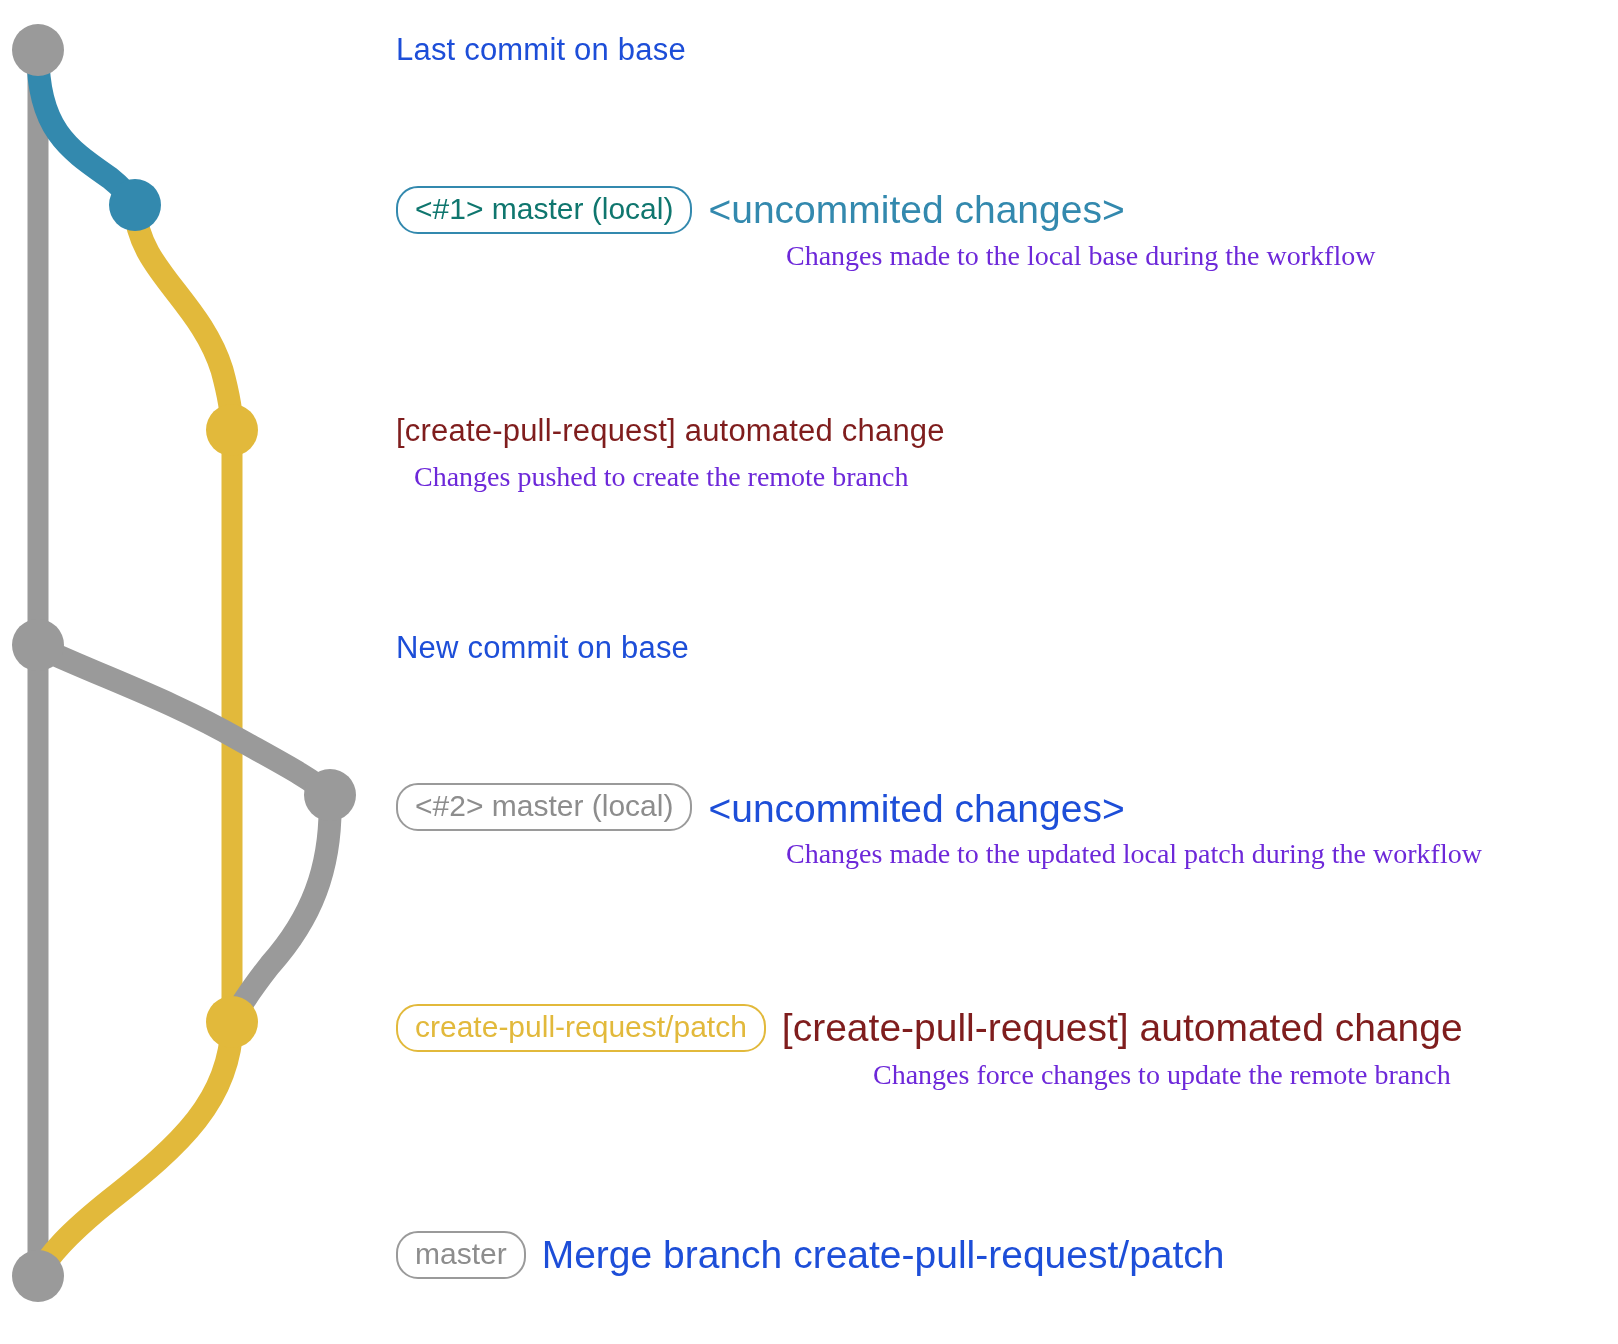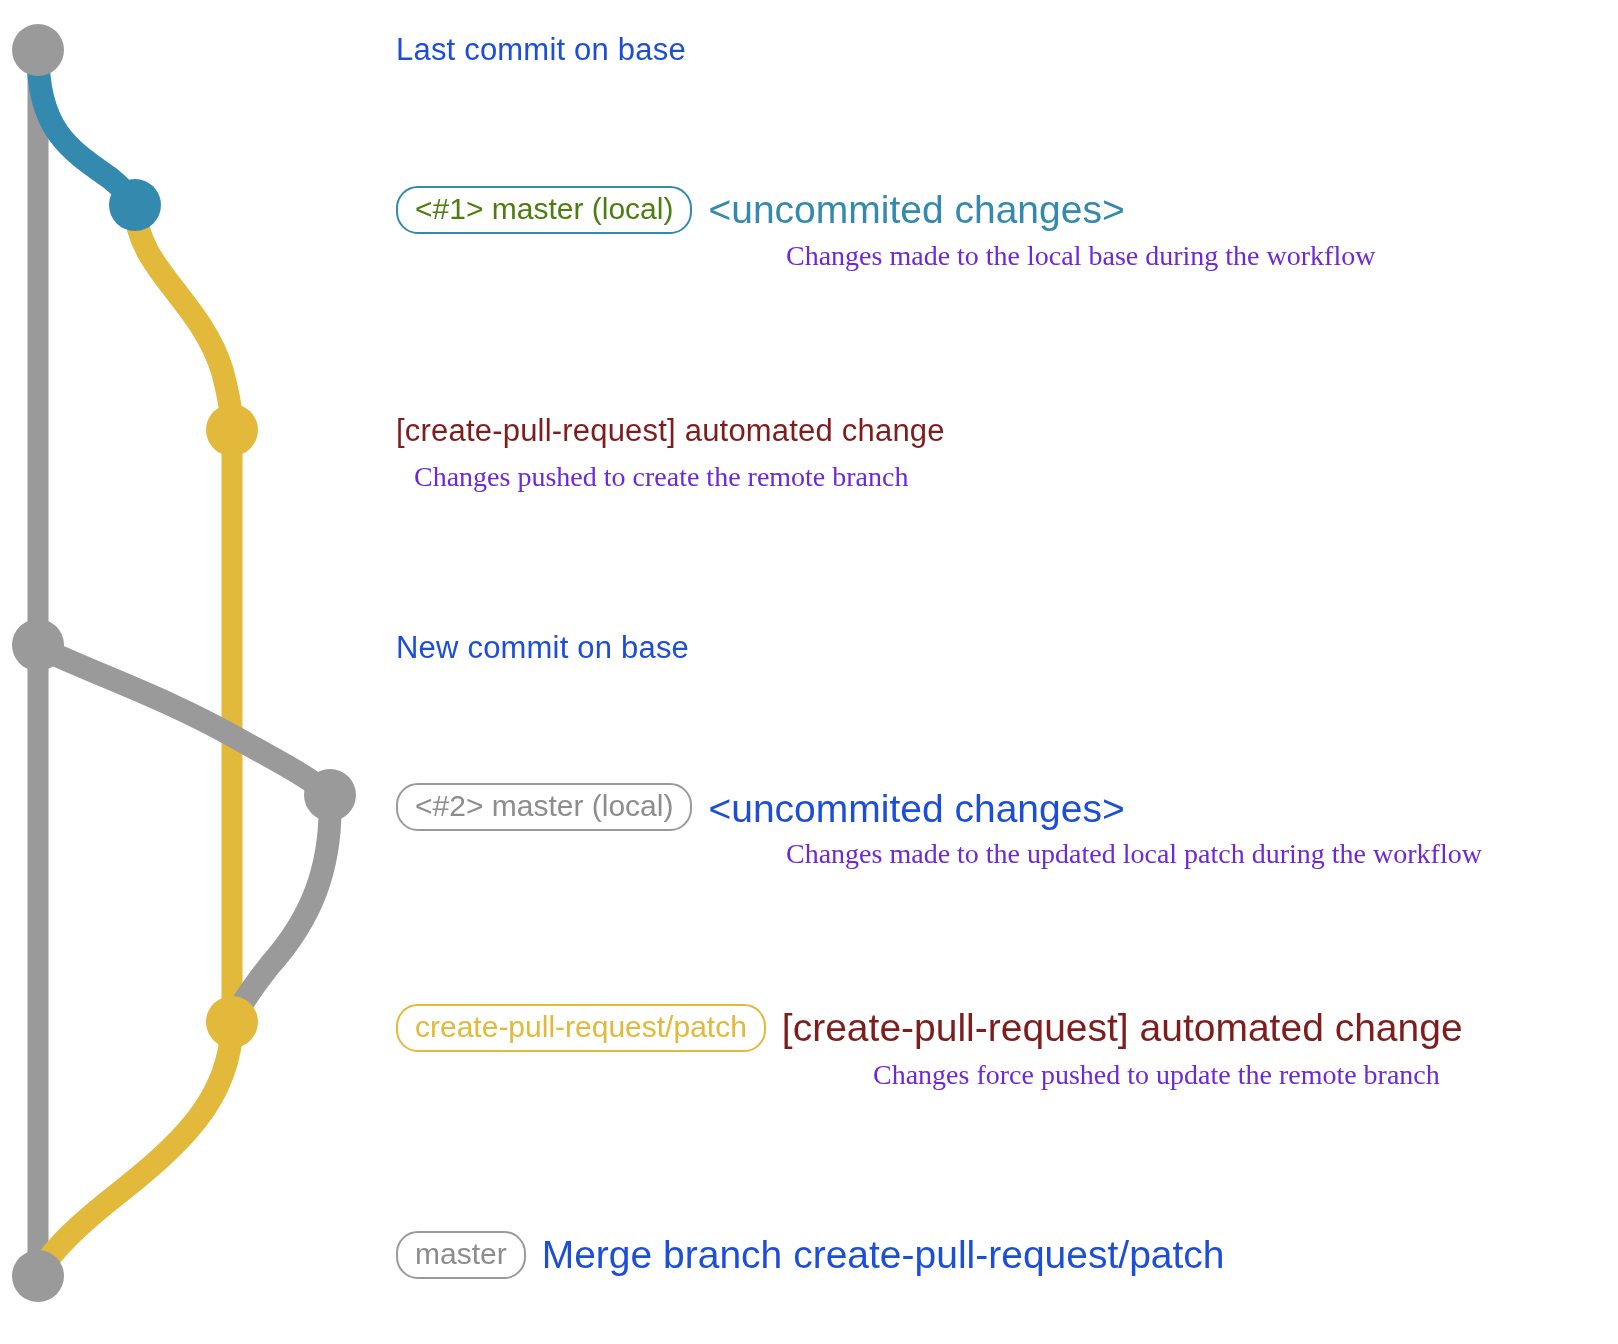--- a/index.html
+++ b/index.html
@@ -25,21 +25,21 @@
     display:inline-block;
     border:2px solid currentColor;
     border-radius:22px;
     padding:6px 17px 8px 17px;
     font-size:30px;
     line-height:1;
     white-space:nowrap;
     background:transparent;
   }
   .pill.gray{border-color:#9a9a9a;color:#8d8d8d;}
-  .pill.blue{border-color:#3389ae;color:#4d7c0f;}
+  .pill.blue{border-color:#3389ae;color:#0f766e;}
   .pill.gold{border-color:#e2b93b;color:#e2b93b;}
 
   .pill-text{
     font-size:39px;
     white-space:nowrap;
     margin-left:16px;
   }
 
   .desc{
     position:absolute;
@@ -98,18 +98,18 @@
 <div class="row" style="left:396px;top:783px;align-items:flex-end;">
   <span class="pill gray">&lt;#2&gt; master (local)</span>
   <span class="pill-text gray">&lt;uncommited changes&gt;</span>
 </div>
 <div class="desc" style="left:786px;top:838px;">Changes made to the updated local patch during the workflow</div>
 
 <div class="row" style="left:396px;top:1004px;">
   <span class="pill gold">create-pull-request/patch</span>
   <span class="pill-text gold">[create-pull-request] automated change</span>
 </div>
-<div class="desc" style="left:873px;top:1059px;">Changes force pushed to update the remote branch</div>
+<div class="desc" style="left:873px;top:1059px;">Changes force changes to update the remote branch</div>
 
 <div class="row" style="left:396px;top:1231px;">
   <span class="pill gray">master</span>
   <span class="pill-text gray">Merge branch create-pull-request/patch</span>
 </div>
 
 </body></html>

